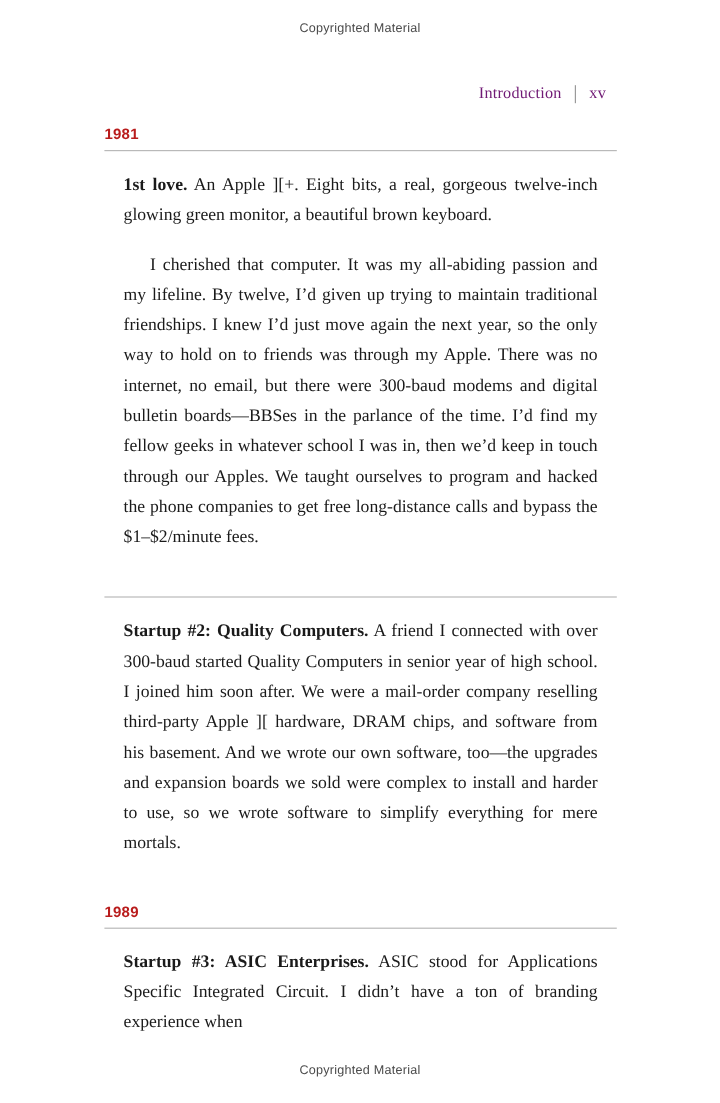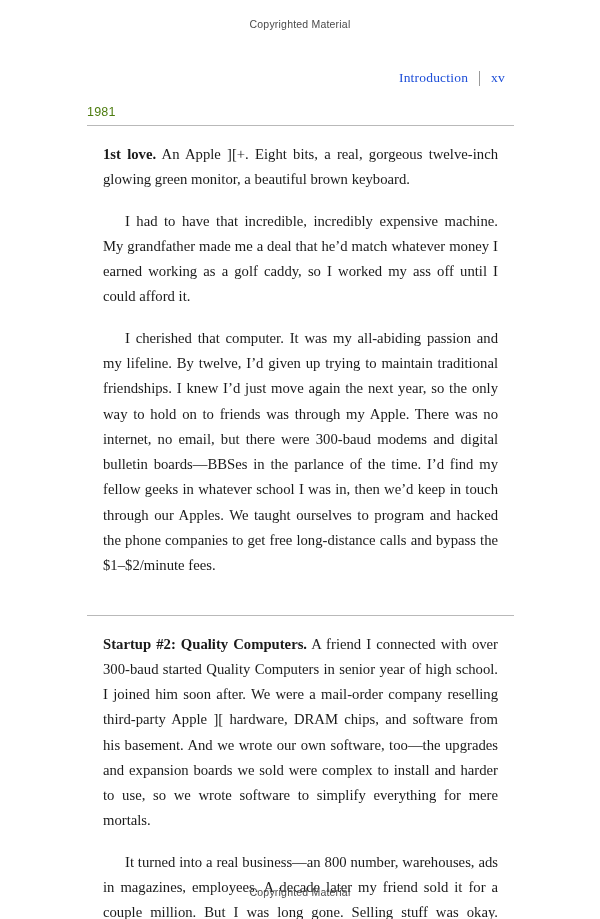--- a/index.html
+++ b/index.html
@@ -35,21 +35,21 @@
   .watermark-bottom { top: 886px; }
 
   .running-head {
     position: absolute;
     top: 70px;
     right: 87px;
     display: flex;
     align-items: center;
     font-family: "Liberation Serif", serif;
     font-size: 13.5px;
-    color: #1d4ed8;
+    color: #701a75;
   }
   .running-head .rh-title {
     letter-spacing: 0.2px;
   }
   .running-head .rh-rule {
     display: inline-block;
     width: 1px;
     height: 15px;
     background: #9a9a9a;
     margin: 0 11px;
@@ -60,23 +60,23 @@
 
   .content {
     position: absolute;
     top: 105px;
     left: 87px;
     width: 427px;
   }
 
   .section-year {
     font-family: "Liberation Sans", sans-serif;
-    font-weight: normal;
+    font-weight: bold;
     font-size: 12.5px;
-    color: #4d7c0f;
+    color: #b91c1c;
     letter-spacing: 0.2px;
     margin: 0 0 6px 0;
   }
   .rule {
     border: 0;
     border-top: 1px solid #b9b9b9;
     margin: 0 0 12px 0;
     height: 0;
   }
   p {
@@ -113,30 +113,28 @@
     <span class="rh-rule"></span>
     <span class="rh-folio">xv</span>
   </div>
 
   <div class="content">
 
     <div class="section">
       <div class="section-year">1981</div>
       <hr class="rule">
       <p><span class="lead">1st love.</span><span> An Apple ][+. Eight bits, a real, gorgeous twelve-inch glowing green monitor, a beautiful brown keyboard.</span></p>
-      <p class="indent">I had to have that incredible, incredibly expensive machine. My grandfather made me a deal that he’d match whatever money I earned working as a golf caddy, so I worked my ass off until I could afford it.</p>
       <p class="indent">I cherished that computer. It was my all-abiding passion and my lifeline. By twelve, I’d given up trying to maintain traditional friendships. I knew I’d just move again the next year, so the only way to hold on to friends was through my Apple. There was no internet, no email, but there were 300-baud modems and digital bulletin boards—BBSes in the parlance of the time. I’d find my fellow geeks in whatever school I was in, then we’d keep in touch through our Apples. We taught ourselves to program and hacked the phone companies to get free long-distance calls and bypass the $1–$2/minute fees.</p>
     </div>
 
     <div class="spacer-lg"></div>
 
     <div class="section">
       <hr class="rule">
       <p><span class="lead">Startup #2: Quality Computers.</span><span> A friend I connected with over 300-baud started Quality Computers in senior year of high school. I joined him soon after. We were a mail-order company reselling third-party Apple ][ hardware, DRAM chips, and software from his basement. And we wrote our own software, too—the upgrades and expansion boards we sold were complex to install and harder to use, so we wrote software to simplify everything for mere mortals.</span></p>
-      <p class="indent">It turned into a real business—an 800 number, warehouses, ads in magazines, employees. A decade later my friend sold it for a couple million. But I was long gone. Selling stuff was okay. Making it was better.</p>
     </div>
 
     <div class="spacer-lg"></div>
 
     <div class="section tight">
       <div class="section-year">1989</div>
       <hr class="rule">
       <p><span class="lead">Startup #3: ASIC Enterprises.</span><span> ASIC stood for Applications Specific Integrated Circuit. I didn’t have a ton of branding experience when</span></p>
     </div>
 

